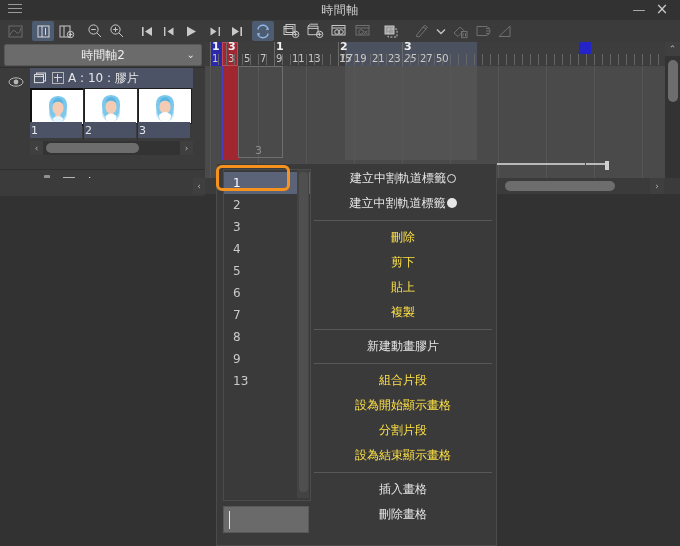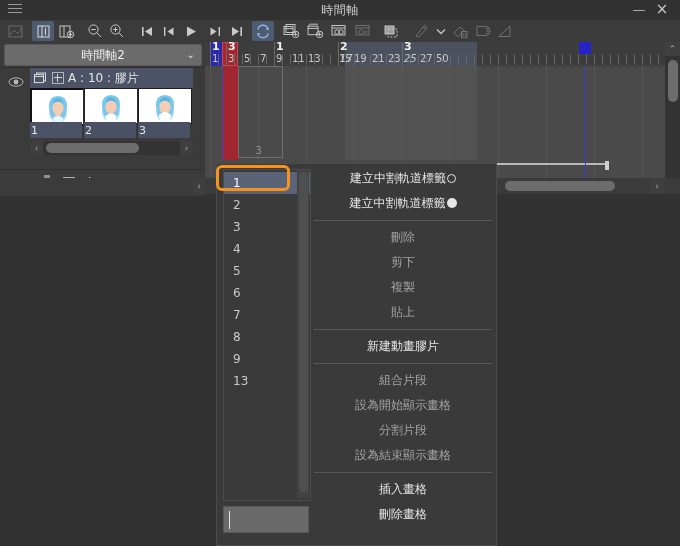--- a/index.html
+++ b/index.html
@@ -104,21 +104,21 @@
   .nitem{position:absolute;left:0;width:86px;height:22px;color:#c9c9c9;font-size:12px;padding-left:9px;box-sizing:border-box;line-height:22px;cursor:pointer;}
   .nitem.sel{background:#5b6378;color:#fff;}
   #nlscroll{position:absolute;left:73px;top:0;width:12px;height:328px;background:#434343;}
   #nlthumb{position:absolute;left:75px;top:2px;width:9px;height:320px;background:#4f4f4f;border-radius:4px;}
   #hilite{position:absolute;left:216px;top:165px;width:74px;height:26px;border:3px solid #f6921e;border-radius:6px;box-sizing:border-box;pointer-events:none;}
   #nameinput{position:absolute;left:6px;top:342px;width:86px;height:27px;background:#6a6a6a;border:1px solid #585858;box-sizing:border-box;cursor:text;}
   #caret{position:absolute;left:5px;top:4px;width:1px;height:18px;background:#e8e8e8;}
 
   #mitems{position:absolute;left:95px;top:2px;width:182px;height:377px;}
   .mitem{position:relative;height:25px;line-height:25px;text-align:center;color:#e6e6e6;font-size:12px;cursor:pointer;white-space:nowrap;}
-  .mitem.dis{color:#a3a3a3;cursor:default;}
+  .mitem.dis{color:#fde047;cursor:default;}
   .mdiv{height:1px;background:#585858;margin:4px 2px;}
   .circ{display:inline-block;width:9px;height:9px;border:1.4px solid #e6e6e6;border-radius:50%;vertical-align:-1px;box-sizing:border-box;margin-left:1px;}
   .circf{display:inline-block;width:10px;height:10px;background:#e6e6e6;border-radius:50%;vertical-align:-1px;margin-left:1px;}
 
   
   .art{position:absolute;left:50%;top:2px;transform:translateX(-50%);width:28px;height:31px;}
 </style>
 </head>
 <body>
 
@@ -548,22 +548,22 @@
     </div>
     <div id="nameinput" placeholder="">
       <div id="caret"></div>
     </div>
     <div id="mitems">
         <div class="mitem"><span>建立中割軌道標籤</span><span class="circ"></span></div>
         <div class="mitem"><span>建立中割軌道標籤</span><span class="circf"></span></div>
         <div class="mdiv"></div>
         <div class="mitem dis"><span>刪除</span></div>
         <div class="mitem dis"><span>剪下</span></div>
+        <div class="mitem dis"><span>貼上</span></div>
         <div class="mitem dis"><span>複製</span></div>
-        <div class="mitem dis"><span>貼上</span></div>
         <div class="mdiv"></div>
         <div class="mitem"><span>新建動畫膠片</span></div>
         <div class="mdiv"></div>
         <div class="mitem dis"><span>組合片段</span></div>
         <div class="mitem dis"><span>設為開始顯示畫格</span></div>
         <div class="mitem dis"><span>分割片段</span></div>
         <div class="mitem dis"><span>設為結束顯示畫格</span></div>
         <div class="mdiv"></div>
         <div class="mitem"><span>插入畫格</span></div>
         <div class="mitem"><span>刪除畫格</span></div>

